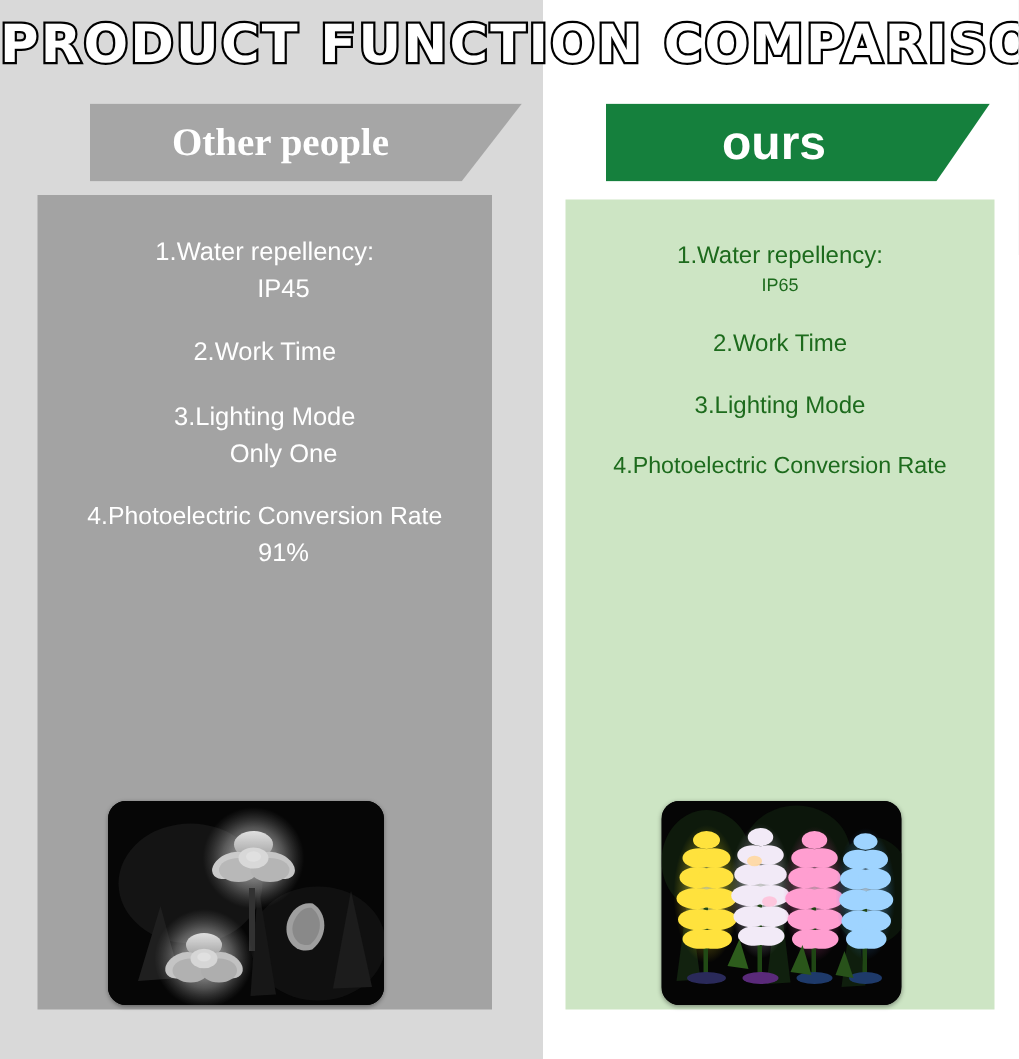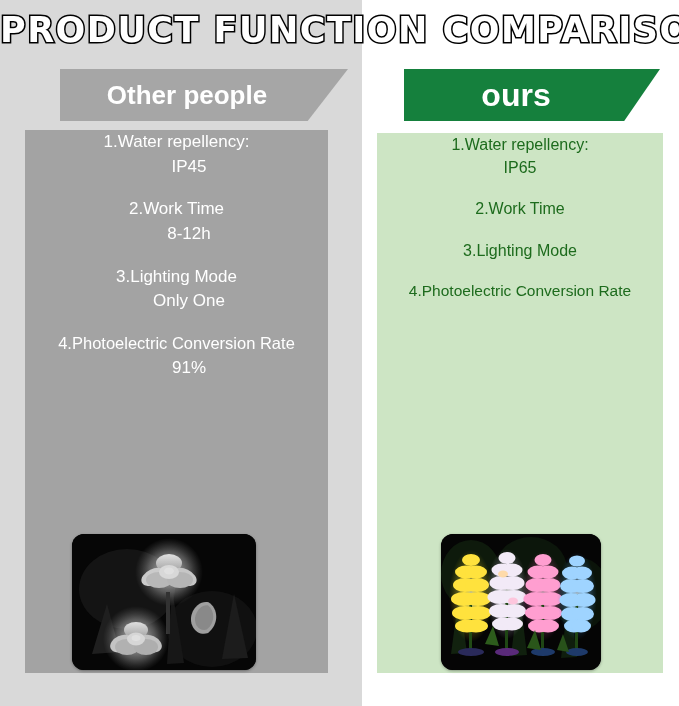--- a/index.html
+++ b/index.html
@@ -68,20 +68,21 @@
     clip-path: polygon(0 0, 100% 0, 86% 100%, 0 100%);
   }
   .banner-left {
     left: 60px;
     top: 69px;
     width: 288px;
     background: #a6a6a6;
     font-size: 26px;
     padding-right: 34px;
     box-sizing: border-box;
+    font-family: Liberation Serif, serif;
   }
   .banner-right {
     left: 404px;
     top: 69px;
     width: 256px;
     background: #15803d;
     font-size: 32px;
     padding-right: 32px;
     box-sizing: border-box;
   }
@@ -106,36 +107,37 @@
     left: 377px;
     top: 133px;
     width: 286px;
     height: 540px;
     background: #cde5c4;
     color: #1d6b1d;
   }
 
   .spec-list {
     width: 100%;
+    padding-top: 26px;
     box-sizing: border-box;
   }
   .spec-group {
     text-align: center;
     margin-bottom: 18px;
   }
   .spec-label,
   .spec-value {
     display: block;
     line-height: 1.45;
     white-space: nowrap;
   }
   .panel-left .spec-label { font-size: 17px; }
   .panel-left .spec-value { font-size: 17px; margin-left: 25px; }
   .panel-right .spec-label { font-size: 16px; }
-  .panel-right .spec-value { font-size: 16px; }
+  .panel-right .spec-value { font-size: 12px; }
 
   .panel-left .spec-group.rate .spec-label { font-size: 16.5px; }
   .panel-right .spec-group.rate .spec-label { font-size: 15.5px; }
 
   
   .photo {
     position: absolute;
     border-radius: 12px;
     overflow: hidden;
     background: #050505;
@@ -172,21 +174,20 @@
   <div class="panel panel-left">
     <div class="spec-list">
 
       <div class="spec-group">
         <span class="spec-label">1.Water repellency:</span>
         <span class="spec-value">IP45</span>
       </div>
 
       <div class="spec-group">
         <span class="spec-label">2.Work Time</span>
-        <span class="spec-value">8-12h</span>
       </div>
 
       <div class="spec-group">
         <span class="spec-label">3.Lighting Mode</span>
         <span class="spec-value">Only One</span>
       </div>
 
       <div class="spec-group rate">
         <span class="spec-label">4.Photoelectric Conversion Rate</span>
         <span class="spec-value">91%</span>

